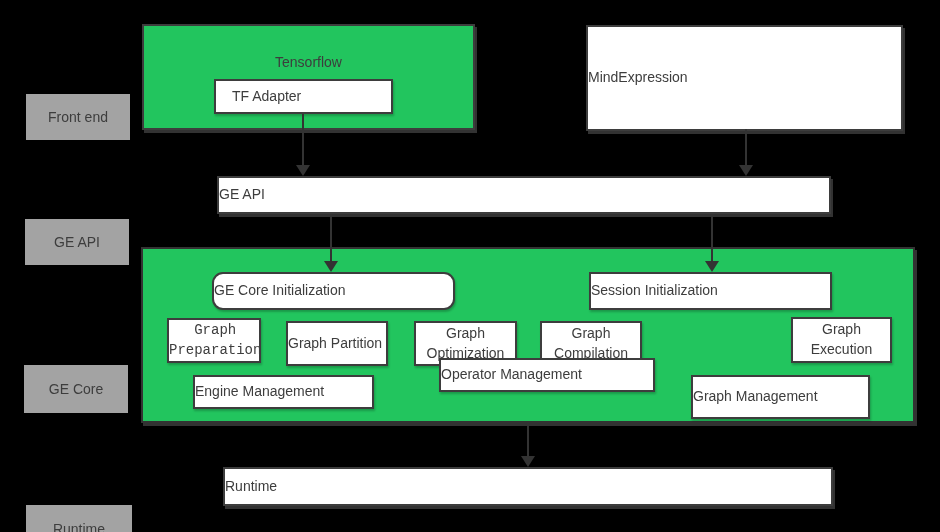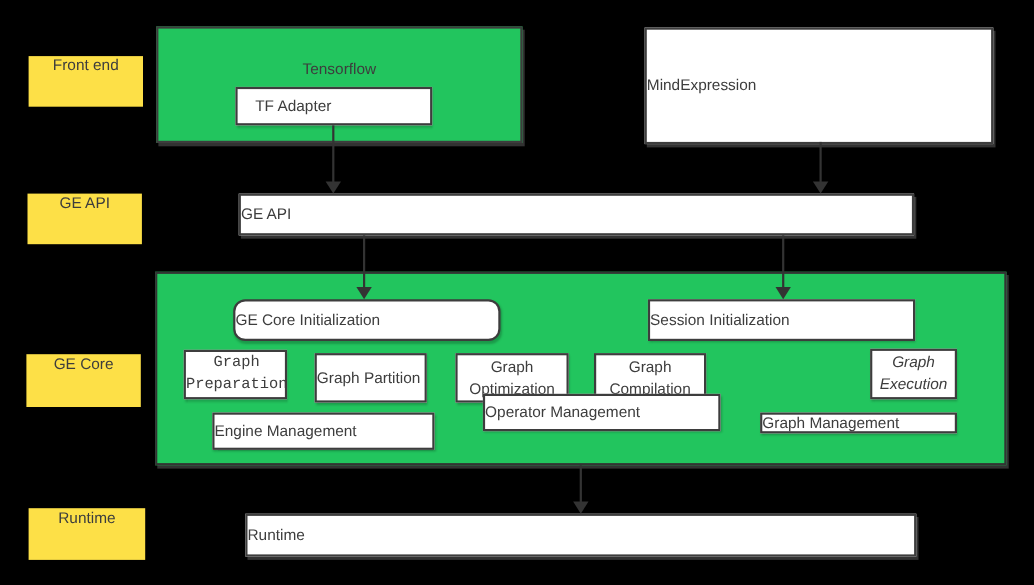--- a/index.html
+++ b/index.html
@@ -14,24 +14,26 @@
     background: #000;
     font-family: "Liberation Sans", "DejaVu Sans", sans-serif;
     color: #3d3d3d;
     font-size: 14px;
     overflow: hidden;
   }
   .abs { position: absolute; box-sizing: border-box; }
 
   
   .row-label {
-    background: #fde047;
+    background: #a3a3a3;
     display: flex;
+    align-items: center;
     justify-content: center;
     text-align: center;
+    margin-top: 43px;
   }
 
   
   .node {
     background: #fff;
     border: 2px solid #3d3d3d;
     display: flex;
     align-items: center;
     justify-content: flex-start;
     text-align: center;
@@ -85,25 +87,25 @@
   #box-ge-core { left: 141px; top: 247px; width: 774px; height: 176px; border-color: #333; }
 
   #box-ge-core-init { left: 212px; top: 272px; width: 243px; height: 38px; border-radius: 11px; }
   #box-session-init { left: 589px; top: 272px; width: 243px; height: 38px; }
 
   #box-graph-preparation  { left: 167px; top: 318px; width: 94px; height: 45px; font-family: Liberation Mono, monospace; }
   #box-graph-partition    { left: 286px; top: 321px; width: 102px; height: 45px; }
   #box-graph-optimization { left: 414px; top: 321px; width: 103px; height: 45px; }
   #box-graph-compilation  { left: 540px; top: 321px; width: 102px; height: 46px; }
   #box-graph-loading      { left: 665px; top: 318px; width: 101px; height: 46px; }
-  #box-graph-execution    { left: 791px; top: 317px; width: 79px; height: 46px; font-style: italic; }
-
-  #box-engine-management   { left: 193px; top: 375px; width: 202px; height: 34px; }
+  #box-graph-execution    { left: 791px; top: 317px; width: 101px; height: 46px; }
+
+  #box-engine-management   { left: 193px; top: 375px; width: 181px; height: 34px; }
   #box-operator-management { left: 439px; top: 358px; width: 216px; height: 34px; }
-  #box-graph-management    { left: 691px; top: 375px; width: 179px; height: 19px; }
+  #box-graph-management    { left: 691px; top: 375px; width: 179px; height: 44px; }
 
   #bar-runtime { left: 223px; top: 467px; width: 610px; height: 39px; }
 
   #arrow-tf      { left: 302px; top: 114px; height: 62px; }
   #arrow-mind    { left: 745px; top: 129px; height: 47px; }
   #arrow-core-init    { left: 330px; top: 214px; height: 58px; }
   #arrow-session-init { left: 711px; top: 214px; height: 58px; }
   #arrow-runtime { left: 527px; top: 423px; height: 44px; }
 </style>
 </head>

